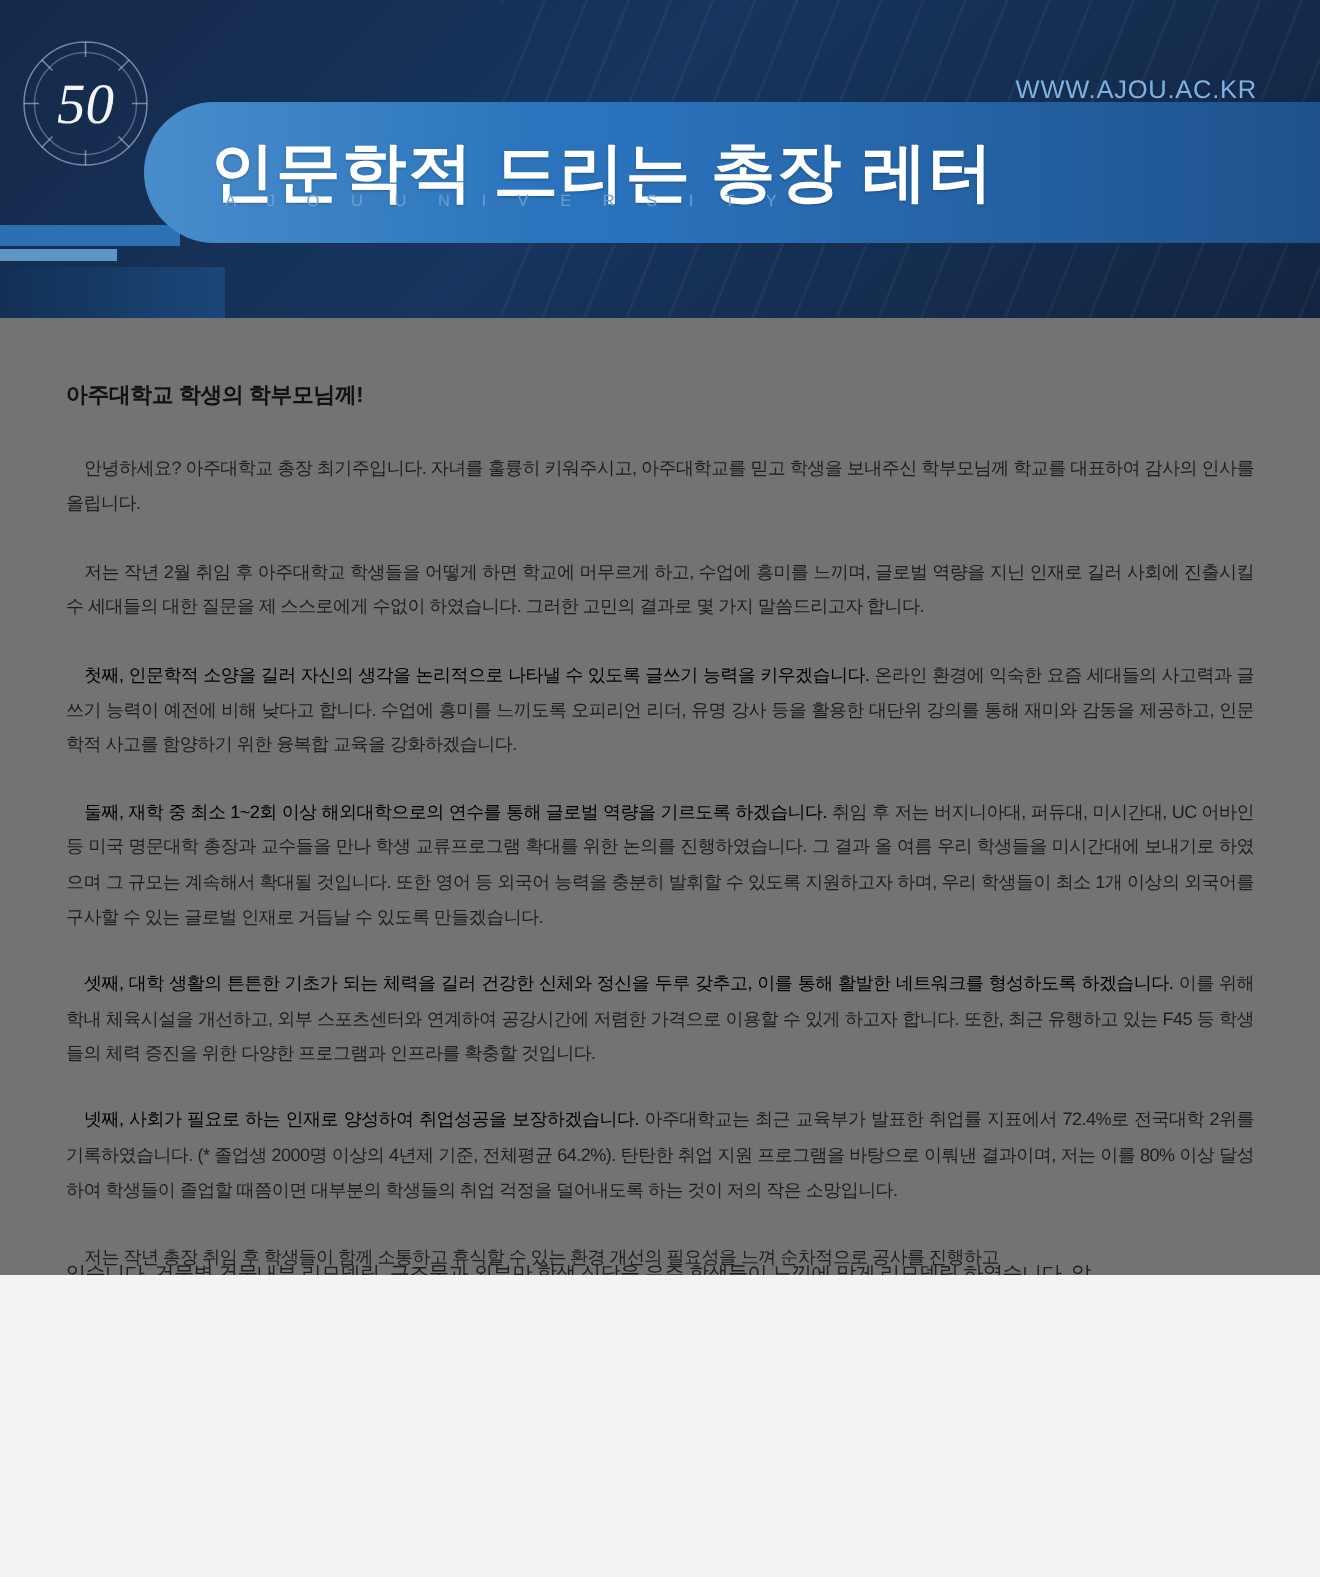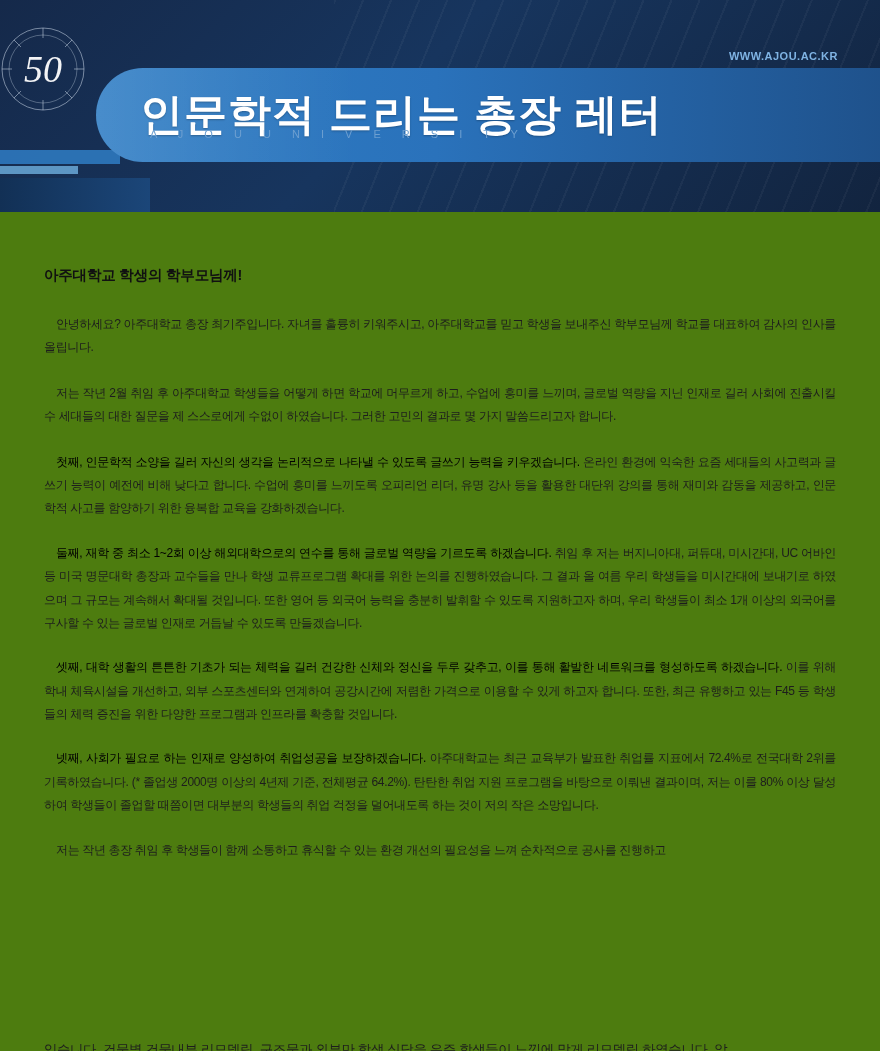--- a/index.html
+++ b/index.html
@@ -80,30 +80,29 @@
     top: 128px;
     font-size: 11px;
     letter-spacing: 9px;
     color: #6d9fd0;
     white-space: nowrap;
   }
   .header-url {
     position: absolute;
     right: 42px;
     top: 50px;
-    font-size: 11px;
+    font-size: 17px;
     letter-spacing: .5px;
     color: #7fb3e3;
-    font-weight: bold;
   }
 
   
   .emblem {
     position: absolute;
-    left: 0;
+    left: 14px;
     top: 26px;
     width: 86px;
     height: 86px;
   }
   .emblem svg { display: block; }
 
   
   .accent-1 {
     position: absolute;
     left: 0;
@@ -127,23 +126,23 @@
     left: 0;
     top: 178px;
     width: 150px;
     height: 34px;
     background: linear-gradient(90deg, #123055, #1b4679);
   }
 
   
   .letter {
     position: relative;
-    padding: 54px 44px 0 44px;
-    background: #4d7c0f;
-    height: 839px;
+    padding: 42px 44px 0 44px;
+    background: #737373;
+    height: 638px;
   }
   .salutation {
     font-size: 14.5px;
     font-weight: bold;
     color: #111111;
     margin-bottom: 28px;
     letter-spacing: -0.2px;
   }
   p.para {
     font-size: 12px;

